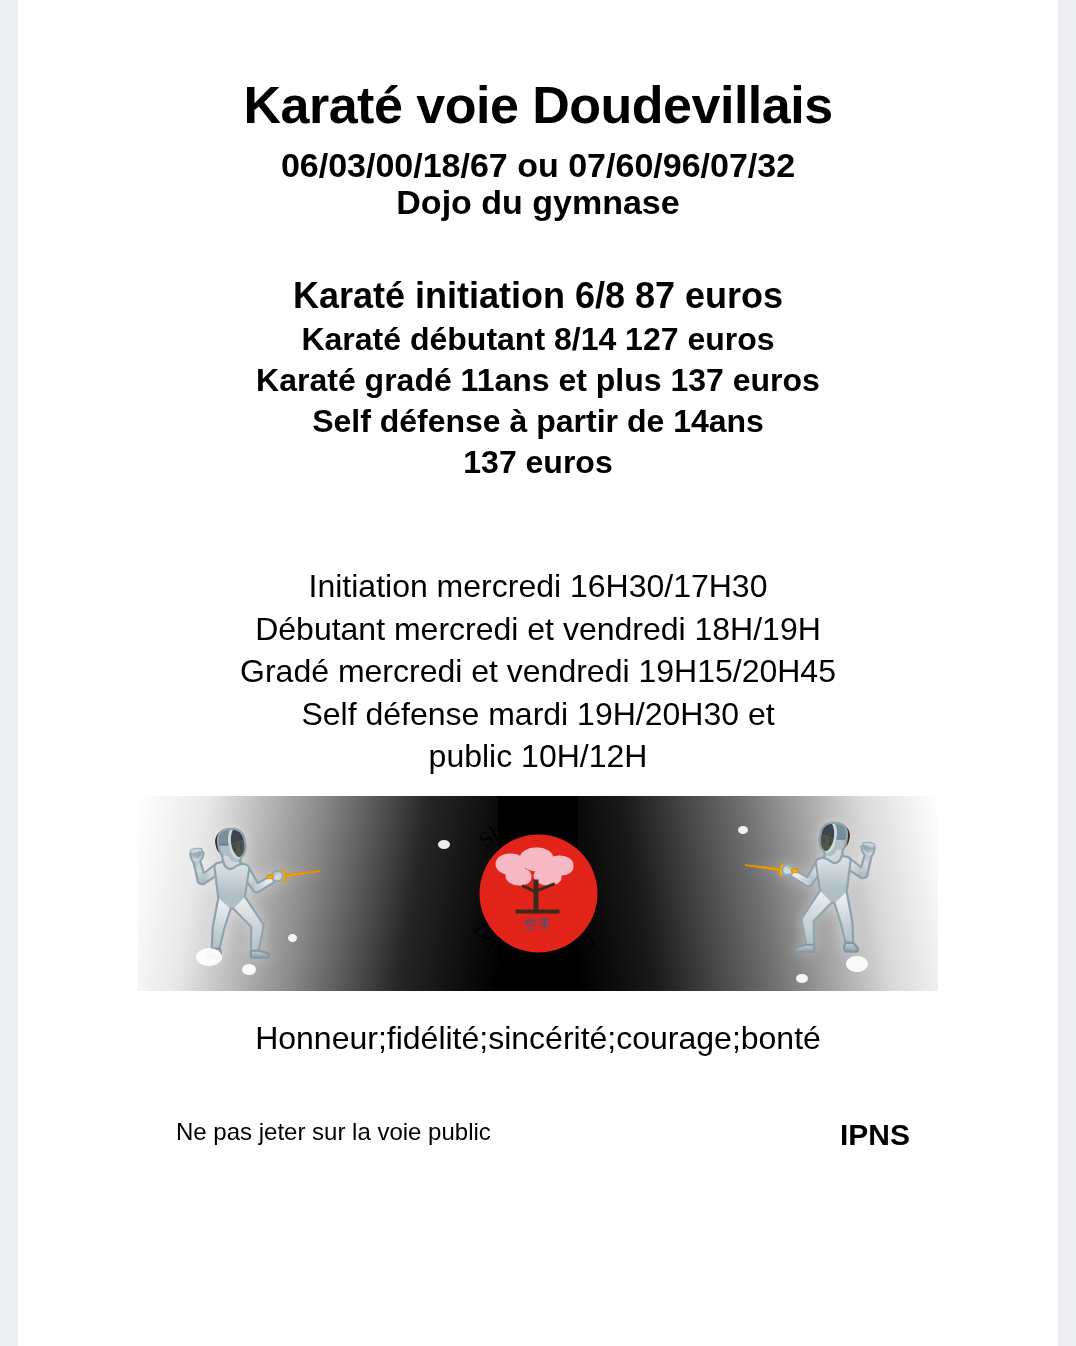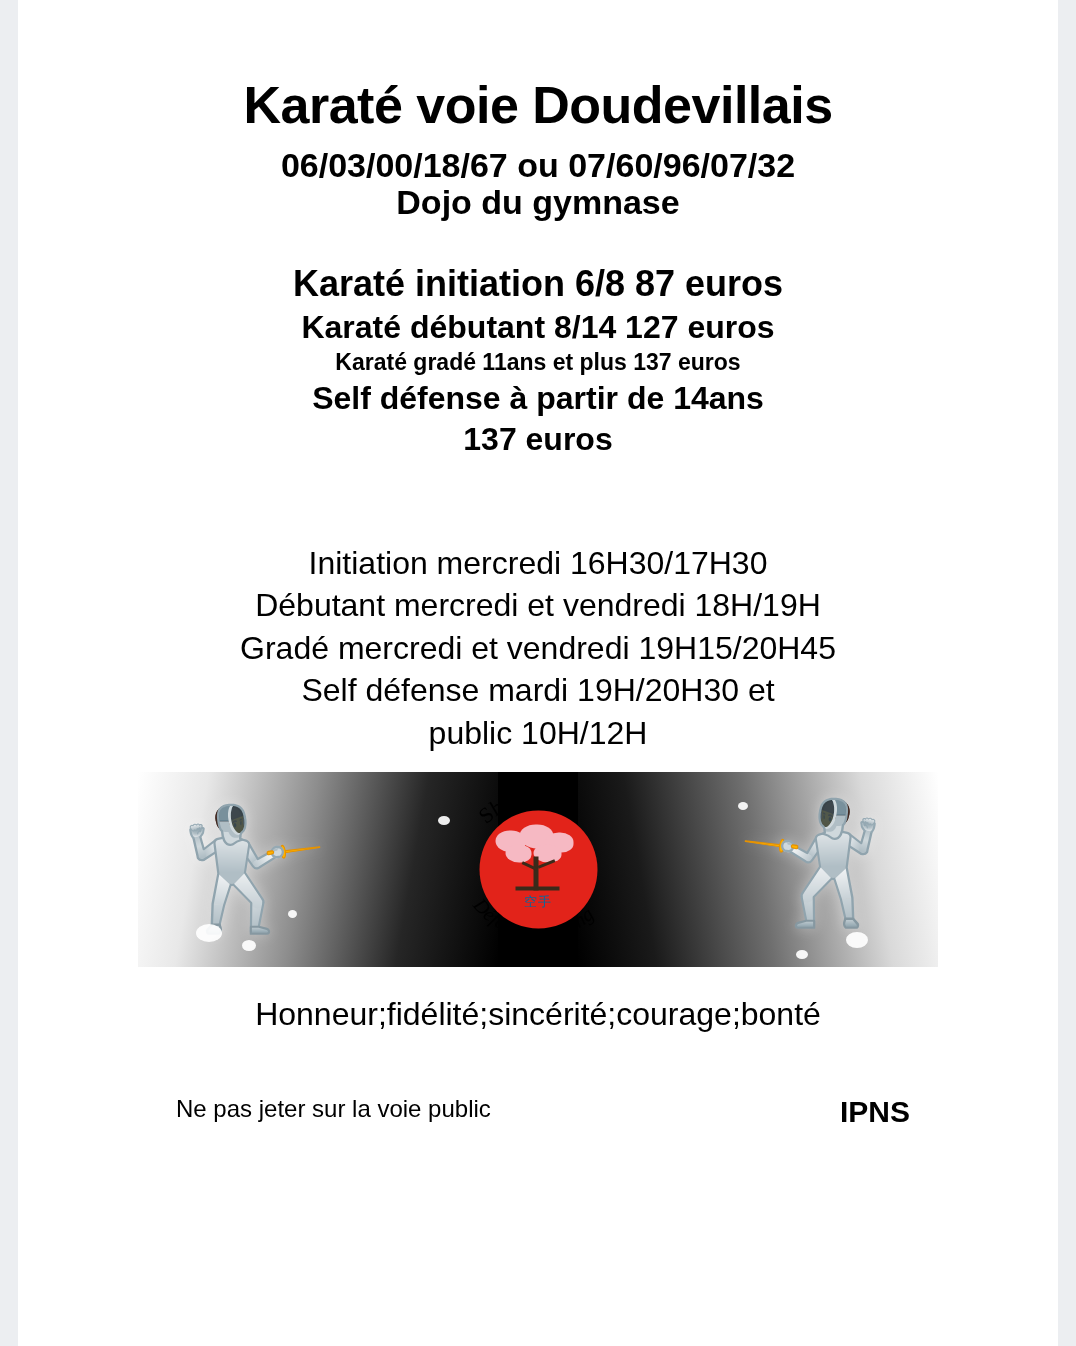--- a/index.html
+++ b/index.html
@@ -48,29 +48,29 @@
     margin-top: 14px;
     line-height: 1.1;
   }
   .dojo {
     font-size: 34px;
     font-weight: bold;
     line-height: 1.1;
   }
 
   .prices {
-    margin-top: 40px;
+    margin-top: 52px;
   }
   .price-line {
     font-weight: bold;
     line-height: 1.28;
   }
   .price-line.l1 { font-size: 36px; }
   .price-line.l2 { font-size: 32px; }
-  .price-line.l3 { font-size: 23px; }
+  .price-line.l3 { font-size: 32px; }
   .price-line.l4 { font-size: 32px; }
   .price-line.l5 { font-size: 32px; }
 
   .schedule {
     margin-top: 82px;
   }
   .sched-line {
     font-size: 32px;
     line-height: 1.33;
     font-weight: normal;

